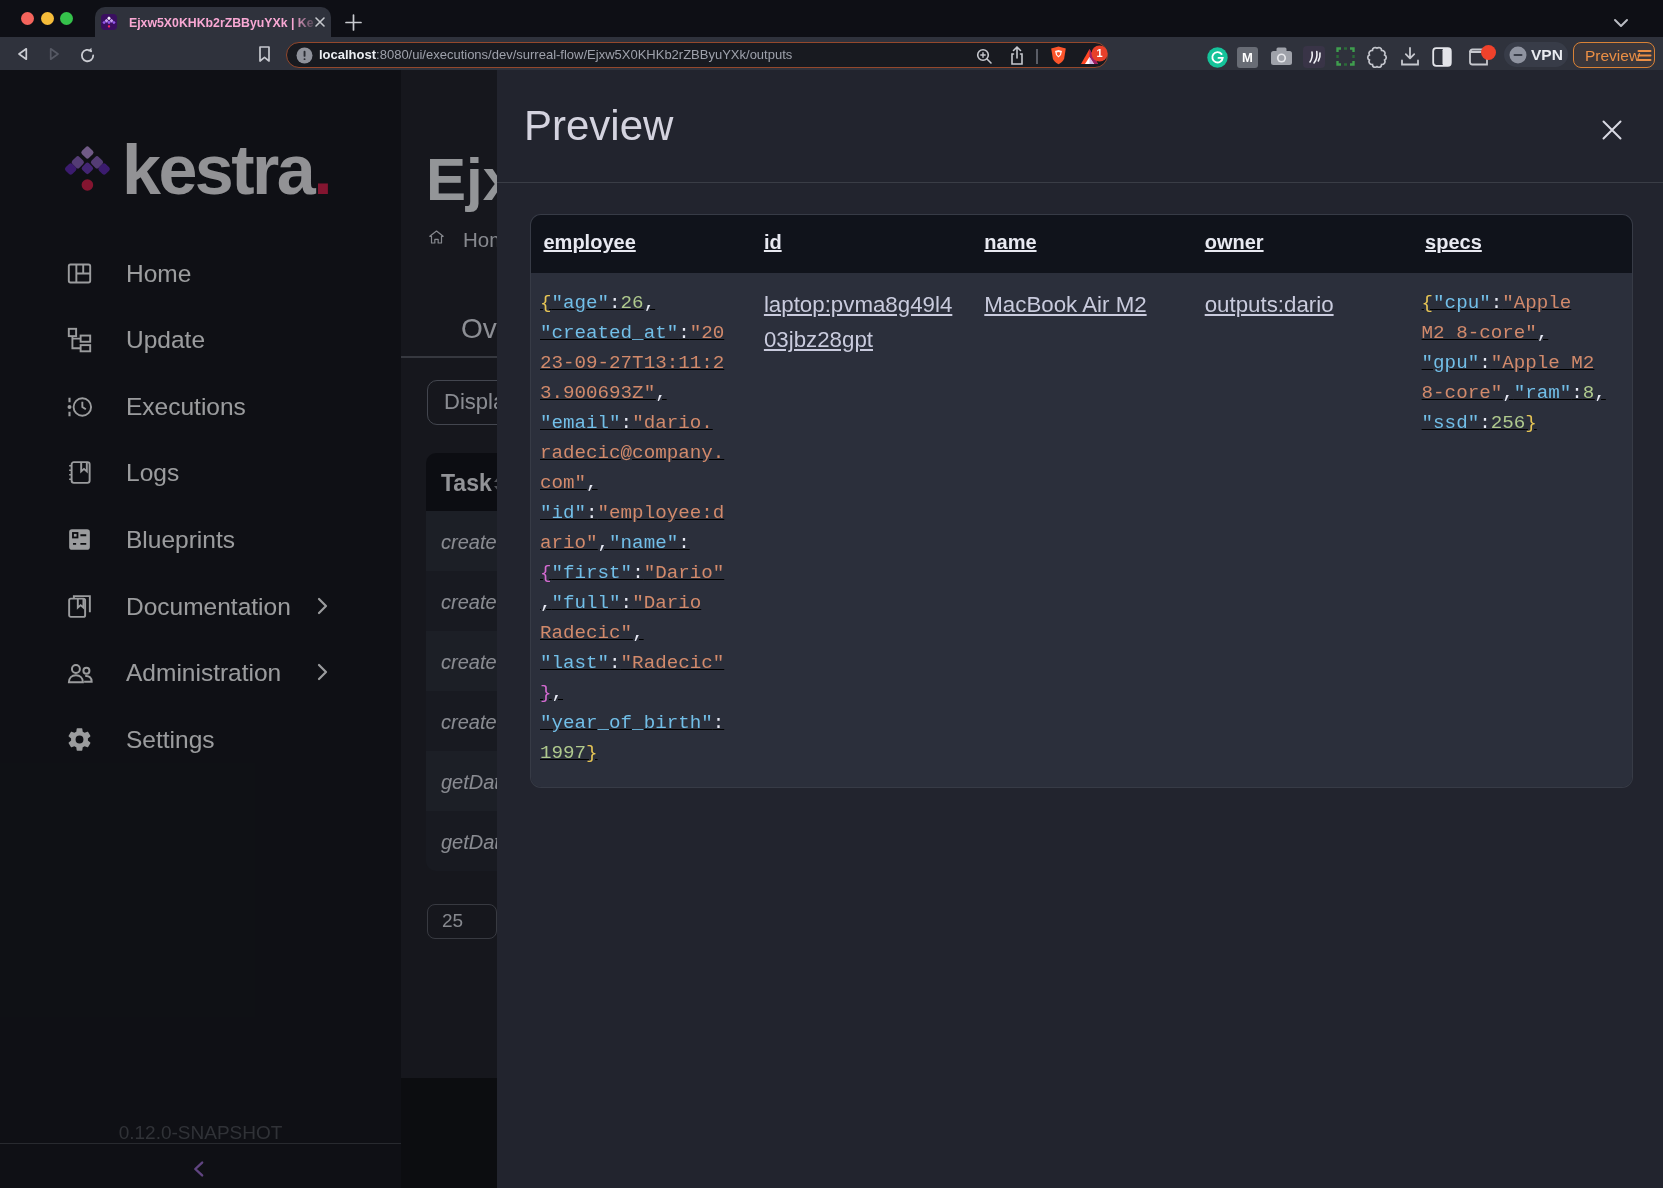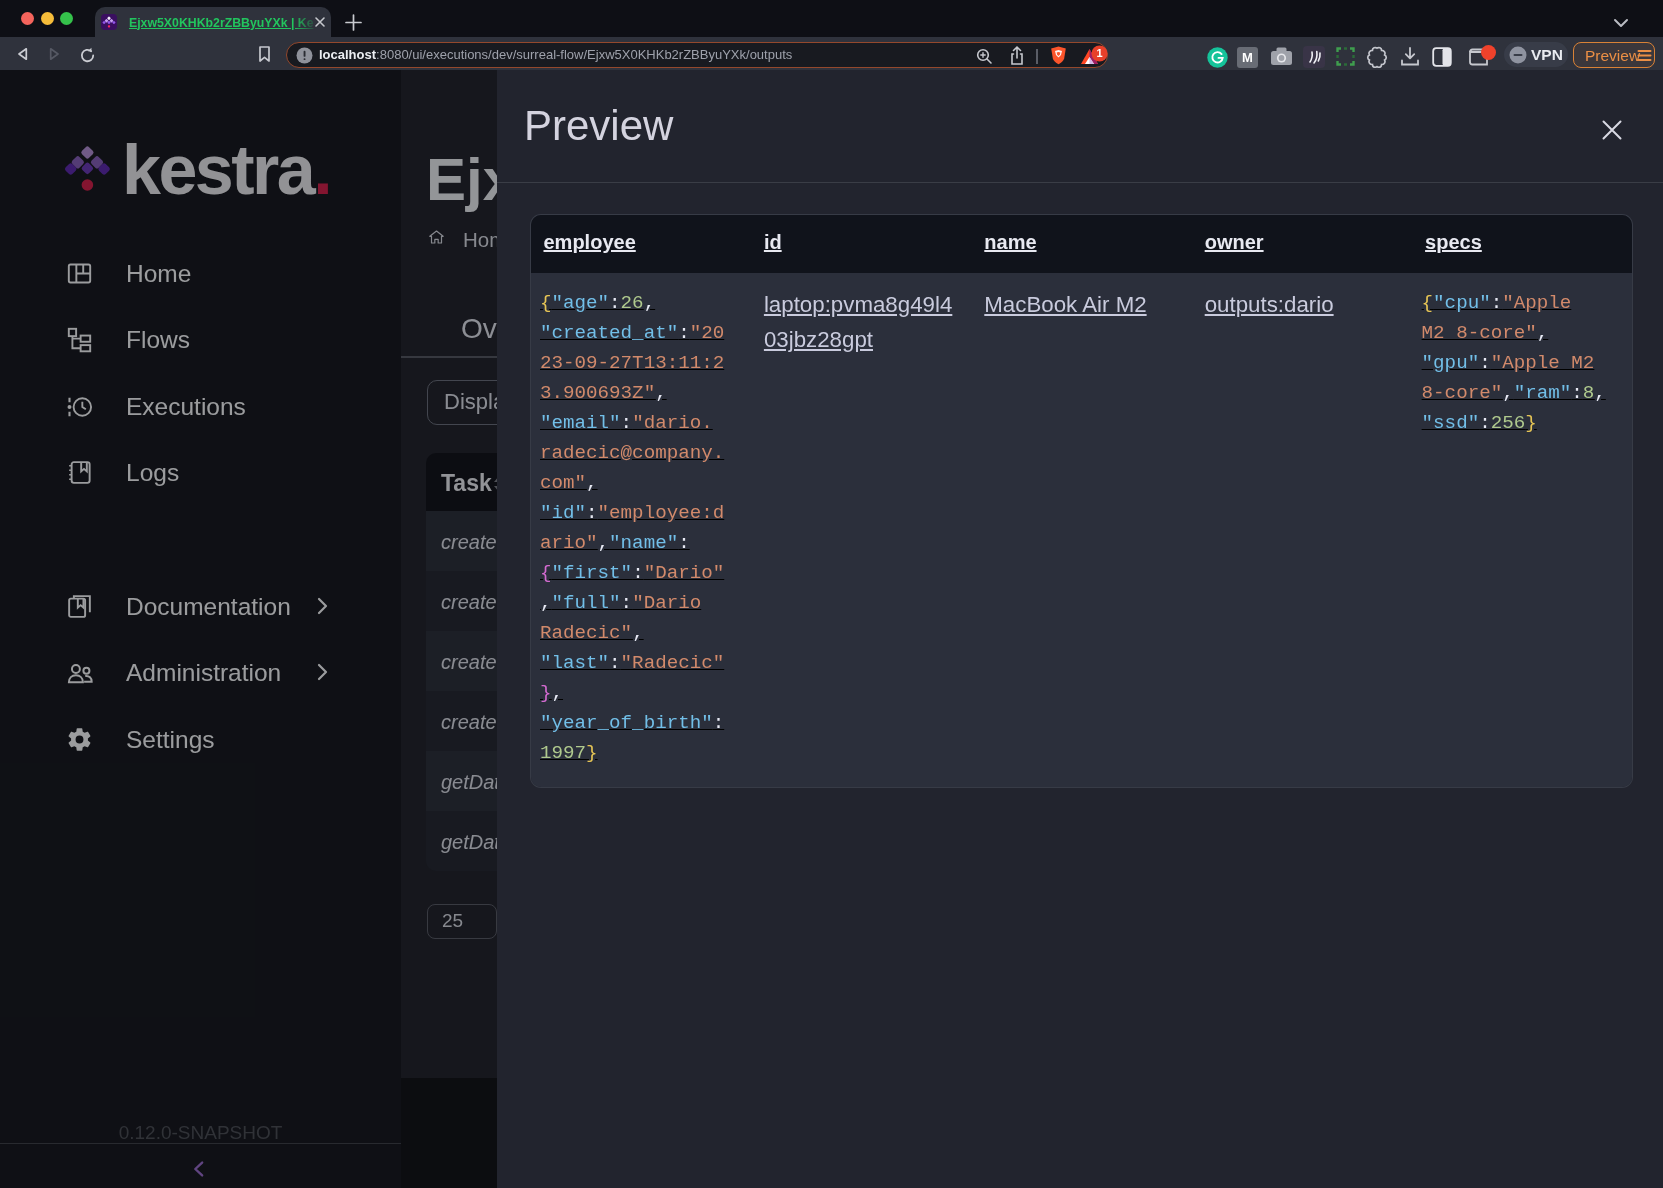--- a/index.html
+++ b/index.html
@@ -5,21 +5,21 @@
   * { margin:0; padding:0; box-sizing:border-box; }
   html,body { width:1663px; height:1188px; background:#0c0d11; overflow:hidden; }
   body { font-family:"Liberation Sans", sans-serif; position:relative; }
   .abs { position:absolute; }
   svg { display:block; }
   
   #tabbar { left:0; top:0; width:1663px; height:37px; background:#0e0f15; }
   .tl { width:13px; height:13px; border-radius:50%; top:12px; }
   #tab { left:95px; top:7px; width:236px; height:30px; background:#2f323c; border-radius:10px 10px 0 0; }
   #favicon { left:6px; top:7px; width:16px; height:16px; background:#3a0f60; border-radius:4px; }
-  #tabtitle { left:34px; top:8.5px; width:191px; font-size:12.3px; font-weight:700; color:#22c55e; white-space:nowrap; overflow:hidden;text-decoration:underline;
+  #tabtitle { left:34px; top:8.5px; width:191px; font-size:12.3px; font-weight:700; color:#f9a8d4; white-space:nowrap; overflow:hidden;
      -webkit-mask-image:linear-gradient(90deg,#000 86%,transparent 99%); }
   
   #toolbar { left:0; top:37px; width:1663px; height:33px; background:#2f323c; }
   #urlbar { left:286px; top:4.5px; width:822px; height:26px; background:#181a20; border:1.6px solid #94482c; border-radius:13px; }
   #urltext { left:32px; top:4px; font-size:13px; color:#9ea1ab; white-space:nowrap; }
   #urltext b { color:#eceef2; font-weight:700; }
   
   #page { left:0; top:70px; width:1326px; height:1118px; background:#5eead4; }
   
   #sidebar { left:0; top:0; width:401px; height:1118px; background:#191b22; }
@@ -223,21 +223,21 @@
 
     <div class="abs" style="top:236px; left:0; width:401px; height:66px;">
       <svg class="abs mi-ico" width="27" height="27" viewBox="0 0 24 24">
           <g stroke="#fafcff" stroke-width="1.7" fill="none">
             <rect x="2.5" y="2.5" width="6.5" height="6.5"></rect>
             <rect x="13" y="8.5" width="8.5" height="5.5"></rect>
             <rect x="13" y="17" width="8.5" height="5.5"></rect>
             <path d="M5.7 9 V19.8 H13 M5.7 11.2 H13"></path>
           </g>
         </svg>
-      <div class="abs mi-txt">Flows</div>
+      <div class="abs mi-txt">Update</div>
     </div>
 
     <div class="abs" style="top:303px; left:0; width:401px; height:66px;">
       <svg class="abs mi-ico" width="28" height="28" viewBox="0 0 24 24">
           <g stroke="#fafcff" stroke-width="1.6" fill="none">
             <circle cx="14" cy="12" r="7.5"></circle>
             <path d="M14 7.5 V12 L17 14"></path>
             <path d="M3 4 V8 M3 16 V20" stroke-width="1.8"></path>
             <circle cx="3" cy="12" r="1.7" fill="#fafcff" stroke="none"></circle>
           </g>
@@ -249,20 +249,30 @@
       <svg class="abs mi-ico" width="27" height="27" viewBox="0 0 24 24">
           <g stroke="#fafcff" stroke-width="1.7" fill="none">
             <rect x="5" y="2.8" width="16" height="18.4" rx="2"></rect>
             <path d="M13.5 2.8 V11 L16 8.8 L18.5 11 V2.8"></path>
             <path d="M5 6 H2.8 M5 10 H2.8 M5 14 H2.8 M5 18 H2.8" stroke-width="1.5"></path>
           </g>
         </svg>
       <div class="abs mi-txt">Logs</div>
     </div>
 
+    <div class="abs" style="top:436px; left:0; width:401px; height:66px;">
+      <svg class="abs mi-ico" width="27" height="27" viewBox="0 0 24 24">
+          <rect x="2.8" y="2.8" width="18.4" height="18.4" rx="2.5" fill="#fafcff"></rect>
+          <g stroke="#14151b" stroke-width="1.6" fill="none">
+            <rect x="6.2" y="6.2" width="4" height="4"></rect>
+            <path d="M12.8 8.2 H18 M6.2 15.8 H9 M12.8 15.8 H18"></path>
+          </g>
+        </svg>
+      <div class="abs mi-txt">Blueprints</div>
+    </div>
 
     <div class="abs" style="top:503px; left:0; width:401px; height:66px;">
       <svg class="abs mi-ico" width="27" height="27" viewBox="0 0 24 24">
           <g stroke="#fafcff" stroke-width="1.7" fill="none">
             <path d="M7 5 V2.8 H21.2 V17"></path>
             <rect x="2.8" y="5" width="14.2" height="16.2" rx="1.5"></rect>
             <path d="M10.5 5 V13 L13 10.8 L15.5 13 V5"></path>
           </g>
         </svg>
       <div class="abs mi-txt">Documentation</div>

